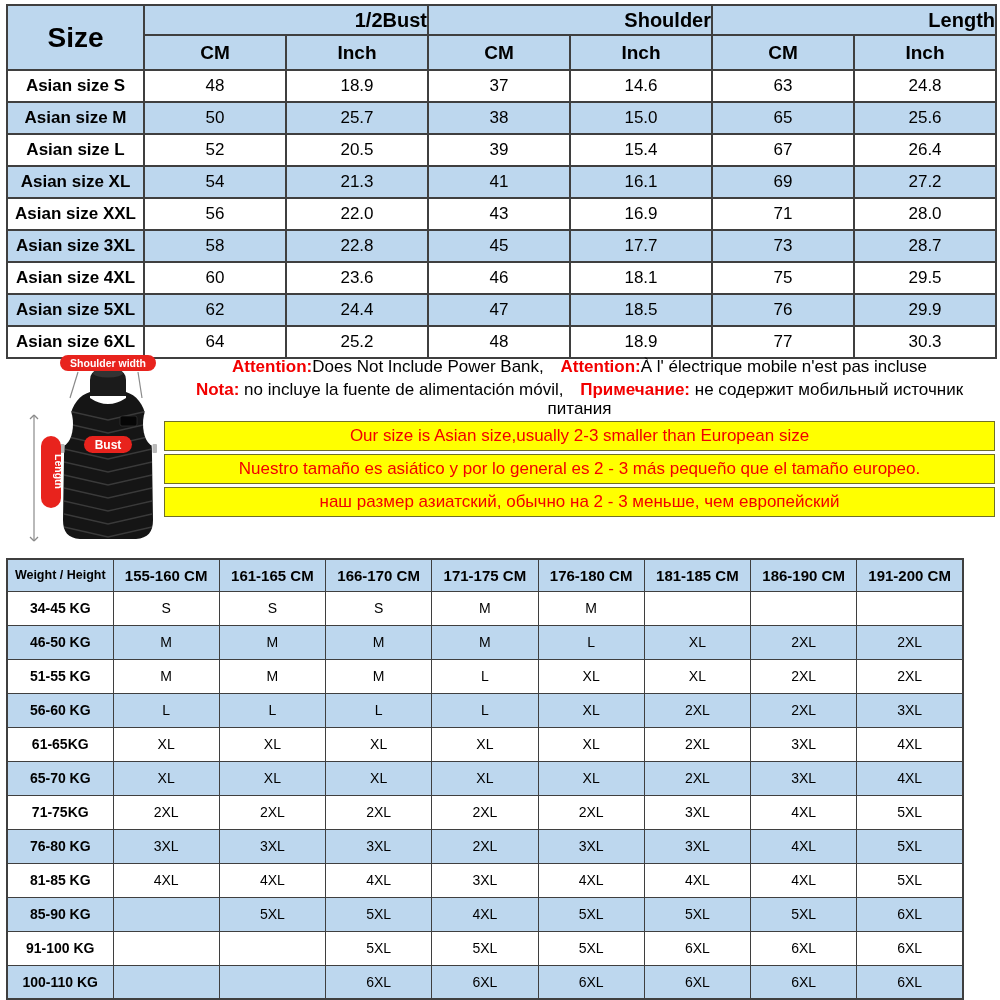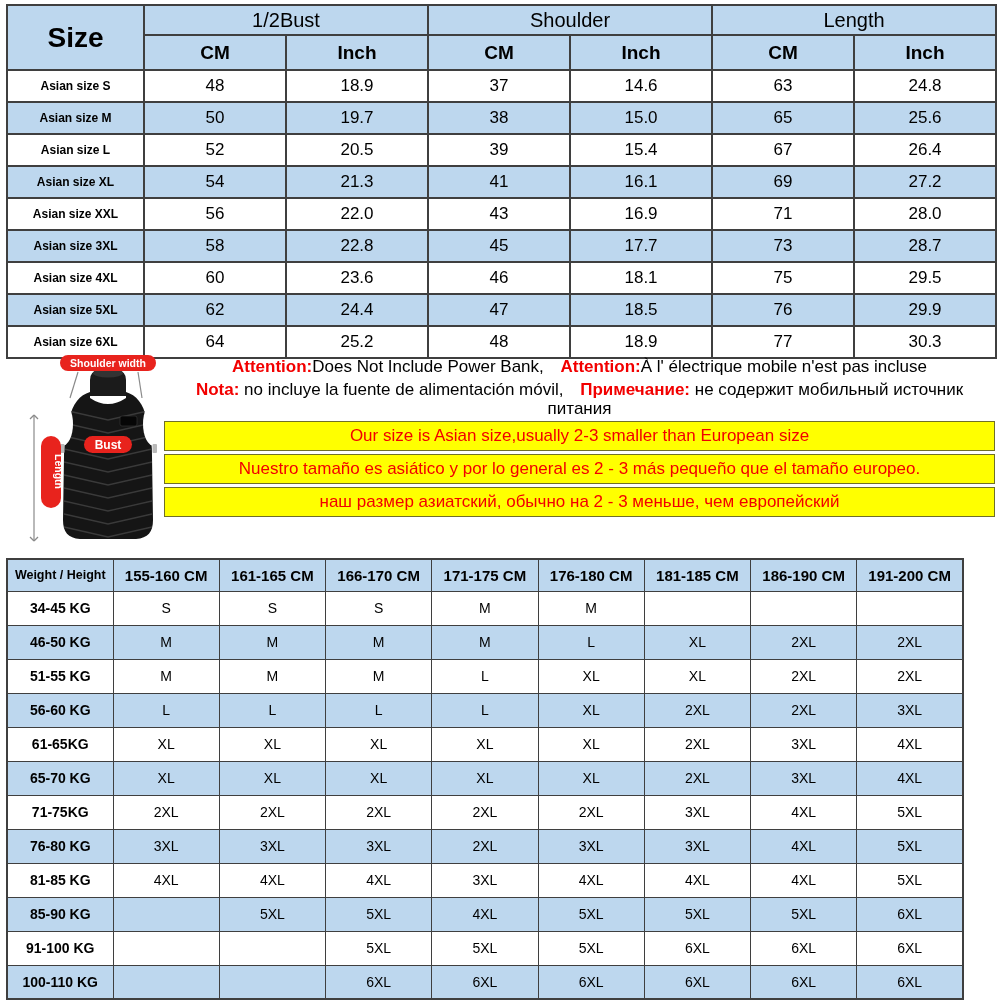--- a/index.html
+++ b/index.html
@@ -6,24 +6,24 @@
   body{
     width:1000px;height:1000px;position:relative;background:#ffffff;
     font-family:"Liberation Sans", sans-serif;color:#000;overflow:hidden;
   }
   
   table{border-collapse:collapse;table-layout:fixed;position:absolute;background:#fff;}
   th,td{border:2px solid var(--border_dark);text-align:center;vertical-align:middle;padding:0;overflow:hidden;white-space:nowrap;}
   #size-table{left:6px;top:4px;width:989px;}
   #size-table thead th{background:var(--table_blue);}
   #size-table .corner{font-size:28px;font-weight:bold;}
-  #size-table .group-h{font-size:20px;font-weight:normal;height:28px;}
+  #size-table .group-h{font-size:20px;font-weight:bold;height:28px;text-align:right;}
   #size-table .unit-h{font-size:19px;font-weight:bold;height:33px;}
   #size-table tbody tr{height:32px;}
-  #size-table tbody th{font-size:12px;font-weight:bold;}
+  #size-table tbody th{font-size:17px;font-weight:bold;}
   #size-table tbody td{font-size:17px;font-weight:normal;}
   tr.blue th, tr.blue td{background:var(--table_blue);}
 
   #weight-table{left:6px;top:558px;width:958px;border:2px solid var(--border_dark);}
   #weight-table th,#weight-table td{border-width:1px;}
   #weight-table thead tr{height:32px;}
   #weight-table thead th{background:var(--table_blue);font-size:15px;font-weight:bold;}
   #weight-table thead th.corner{font-size:12.5px;}
   #weight-table tbody tr{height:34px;}
   #weight-table tbody th{font-size:14px;font-weight:bold;}
@@ -82,21 +82,21 @@
         <td>48</td>
         <td>18.9</td>
         <td>37</td>
         <td>14.6</td>
         <td>63</td>
         <td>24.8</td>
       </tr>
       <tr class="blue">
         <th>Asian size M</th>
         <td>50</td>
-        <td>19.7</td>
+        <td>25.7</td>
         <td>38</td>
         <td>15.0</td>
         <td>65</td>
         <td>25.6</td>
       </tr>
       <tr>
         <th>Asian size L</th>
         <td>52</td>
         <td>20.5</td>
         <td>39</td>

